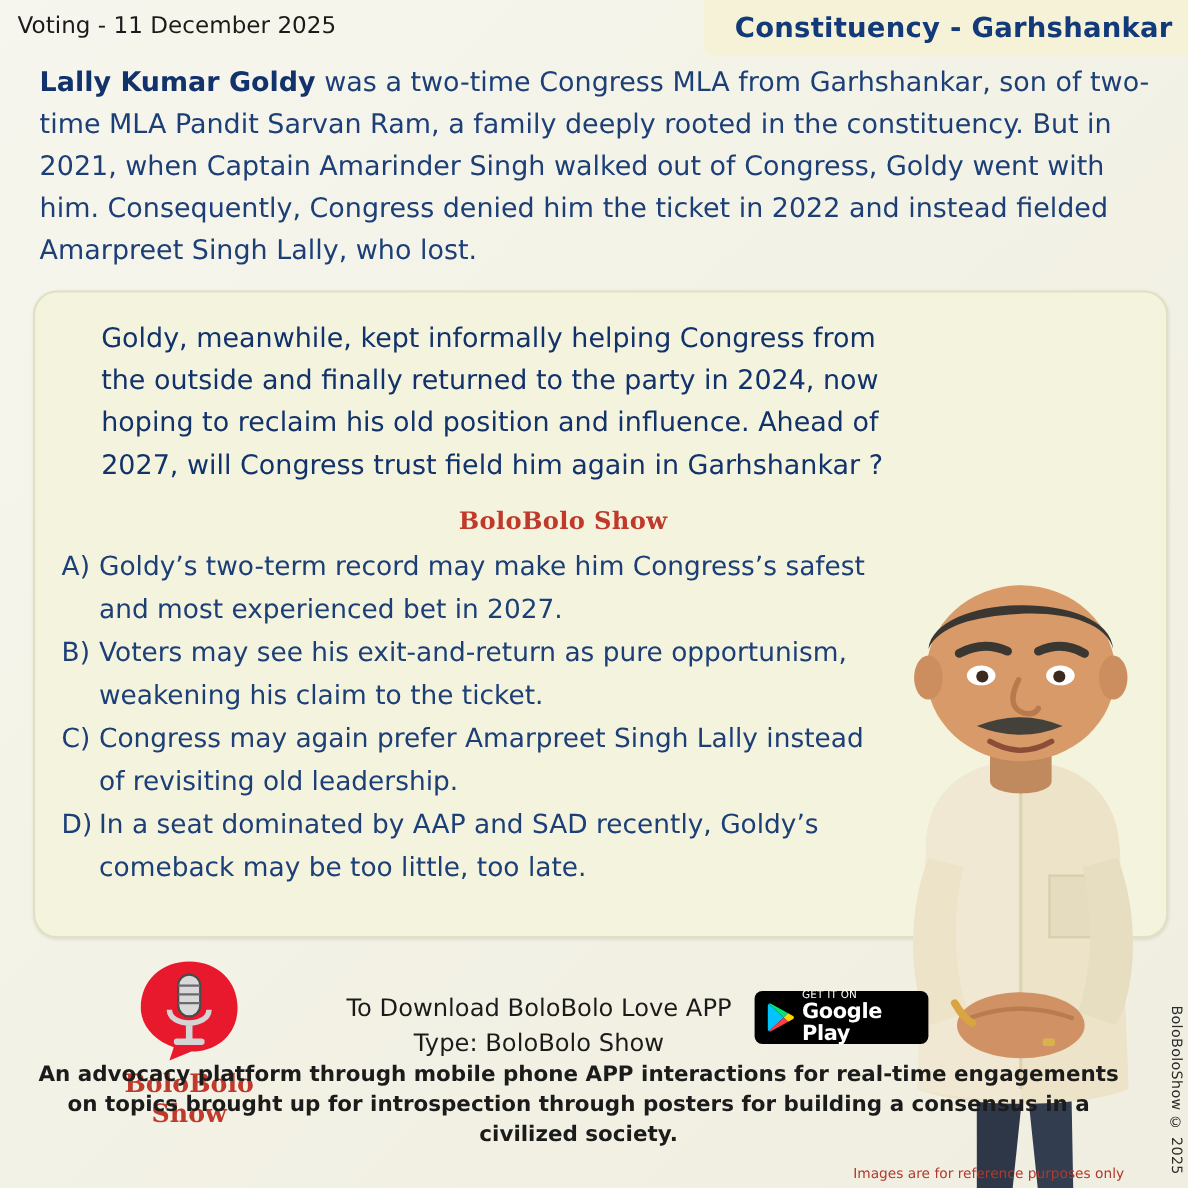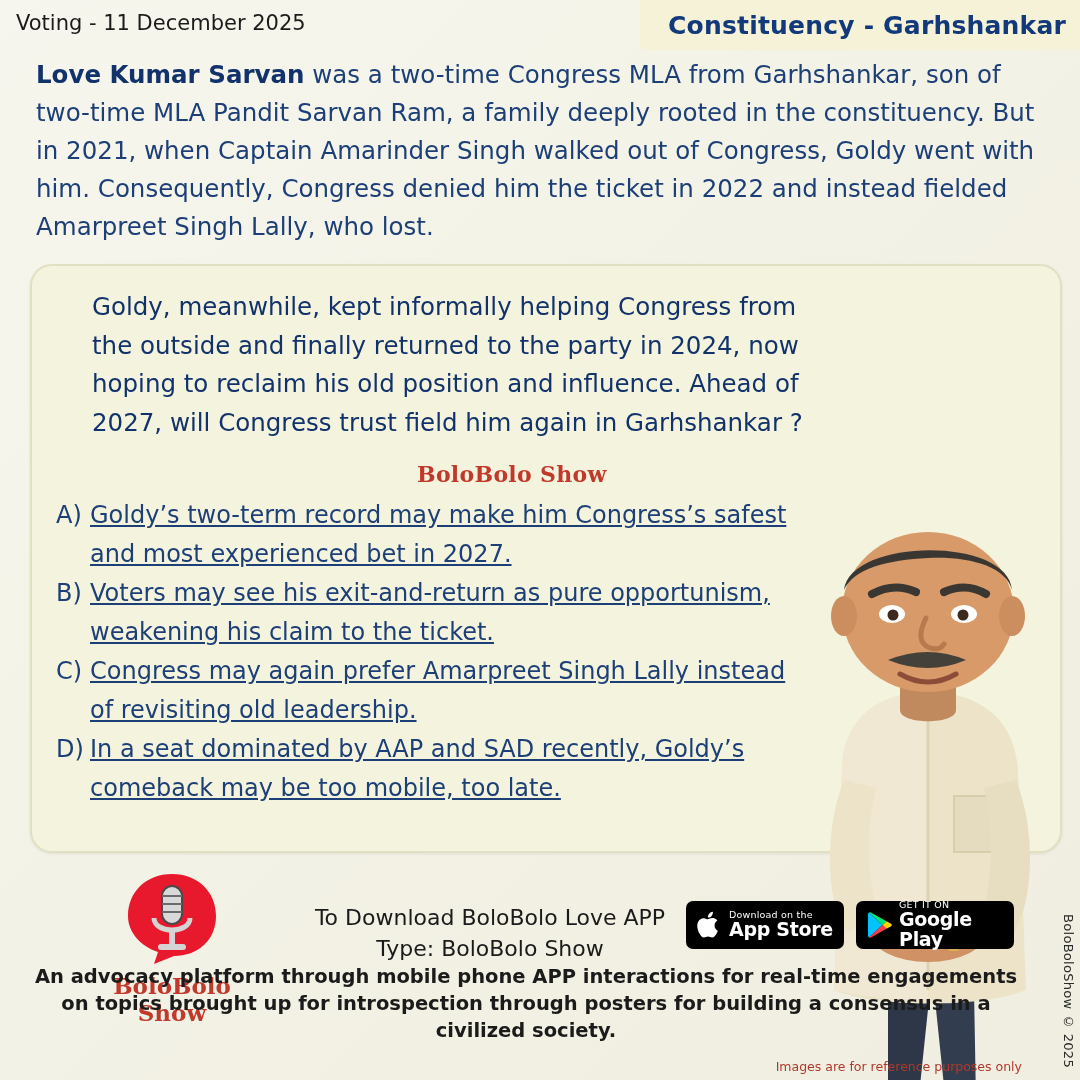--- a/index.html
+++ b/index.html
@@ -109,21 +109,20 @@
     line-height: 38.5px;
     color: #1c3f77;
     margin-bottom: 1px;
   }
   .opt-letter {
     width: 34px;
     flex: 0 0 34px;
   }
   .opt-text {
     flex: 1;
-    text-decoration: underline;
   }
 
   
   .portrait {
     position: absolute;
     right: -8px;
     bottom: -80px;
     width: 320px;
     height: 640px;
   }
@@ -234,21 +233,21 @@
 <div class="poster">
 
   <div class="header">
     <div class="voting-date">Voting - 11 December 2025</div>
     <div class="constituency-band">
       <span class="constituency-text">Constituency - Garhshankar</span>
     </div>
   </div>
 
   <div class="intro">
-    <b>Love Kumar Sarvan</b><span> was a two-time Congress MLA from Garhshankar, son of two-time MLA Pandit Sarvan Ram, a family deeply rooted in the constituency. But in 2021, when Captain Amarinder Singh walked out of Congress, Goldy went with him. Consequently, Congress denied him the ticket in 2022 and instead fielded Amarpreet Singh Lally, who lost.</span>
+    <b>Lally Kumar Goldy</b><span> was a two-time Congress MLA from Garhshankar, son of two-time MLA Pandit Sarvan Ram, a family deeply rooted in the constituency. But in 2021, when Captain Amarinder Singh walked out of Congress, Goldy went with him. Consequently, Congress denied him the ticket in 2022 and instead fielded Amarpreet Singh Lally, who lost.</span>
   </div>
 
   <div class="card">
     <div class="question">Goldy, meanwhile, kept informally helping Congress from the outside and finally returned to the party in 2024, now hoping to reclaim his old position and influence. Ahead of 2027, will Congress trust field him again in Garhshankar ?</div>
     <div class="watermark">BoloBolo Show</div>
 
     <div class="options">
       <div class="option">
         <span class="opt-letter">A)</span>
         <span class="opt-text">Goldy’s two-term record may make him Congress’s safest and most experienced bet in 2027.</span>
@@ -256,21 +255,21 @@
       <div class="option">
         <span class="opt-letter">B)</span>
         <span class="opt-text">Voters may see his exit-and-return as pure opportunism, weakening his claim to the ticket.</span>
       </div>
       <div class="option">
         <span class="opt-letter">C)</span>
         <span class="opt-text">Congress may again prefer Amarpreet Singh Lally instead of revisiting old leadership.</span>
       </div>
       <div class="option">
         <span class="opt-letter">D)</span>
-        <span class="opt-text">In a seat dominated by AAP and SAD recently, Goldy’s comeback may be too mobile, too late.</span>
+        <span class="opt-text">In a seat dominated by AAP and SAD recently, Goldy’s comeback may be too little, too late.</span>
       </div>
     </div>
   </div>
 
   <svg class="portrait" viewBox="0 0 320 640">
 
     <path d="M120 470 L120 580 L150 585 L162 470 Z" fill="#2e3748"></path>
     <path d="M166 470 L178 585 L208 580 L206 470 Z" fill="#333d50"></path>
 
     <ellipse cx="128" cy="592" rx="46" ry="17" fill="#18161a"></ellipse>
@@ -332,32 +331,20 @@
       </svg>
       <div class="brand-name">BoloBolo Show</div>
     </div>
 
     <div class="download-text">
       <div>To Download BoloBolo Love APP</div>
       <div>Type: BoloBolo Show</div>
     </div>
 
     <div class="store-badges">
-      <div class="badge">
-        <span class="glyph">
-          <svg width="26" height="30" viewBox="0 0 26 30">
-            <path d="M17.6 15.6c0-3.3 2.7-4.9 2.8-5-1.5-2.2-3.9-2.5-4.7-2.5-2-.2-3.9 1.2-4.9 1.2-1 0-2.6-1.2-4.2-1.1-2.2 0-4.2 1.3-5.3 3.2-2.2 3.9-.6 9.7 1.6 12.9 1.1 1.6 2.4 3.3 4 3.2 1.6-.1 2.2-1 4.1-1 1.9 0 2.5 1 4.2 1 1.7 0 2.8-1.6 3.9-3.1 1.2-1.8 1.7-3.5 1.7-3.6-.1 0-3.2-1.3-3.2-5.2z" fill="#fff"></path>
-            <path d="M14.6 5.9c.9-1.1 1.5-2.6 1.3-4.1-1.3.1-2.8.9-3.7 1.9-.8.9-1.5 2.5-1.3 3.9 1.4.1 2.9-.7 3.7-1.7z" fill="#fff"></path>
-          </svg>
-        </span>
-        <span class="labels">
-          <span class="small">Download on the</span>
-          <span class="big">App Store</span>
-        </span>
-      </div>
 
       <div class="badge">
         <span class="glyph">
           <svg width="26" height="28" viewBox="0 0 26 28">
             <path d="M2 1.5 L15.5 14 L2 26.5 C1.4 26.1 1 25.4 1 24.5 V3.5 C1 2.6 1.4 1.9 2 1.5 Z" fill="#00c3ff"></path>
             <path d="M2 1.5 C2.5 1.2 3.2 1.2 3.9 1.6 L19.5 10.2 L15.5 14 Z" fill="#00e676"></path>
             <path d="M19.5 10.2 L24 12.7 C25 13.3 25 14.7 24 15.3 L19.5 17.8 L15.5 14 Z" fill="#ffd600"></path>
             <path d="M15.5 14 L19.5 17.8 L3.9 26.4 C3.2 26.8 2.5 26.8 2 26.5 Z" fill="#ff3d47"></path>
           </svg>
         </span>

